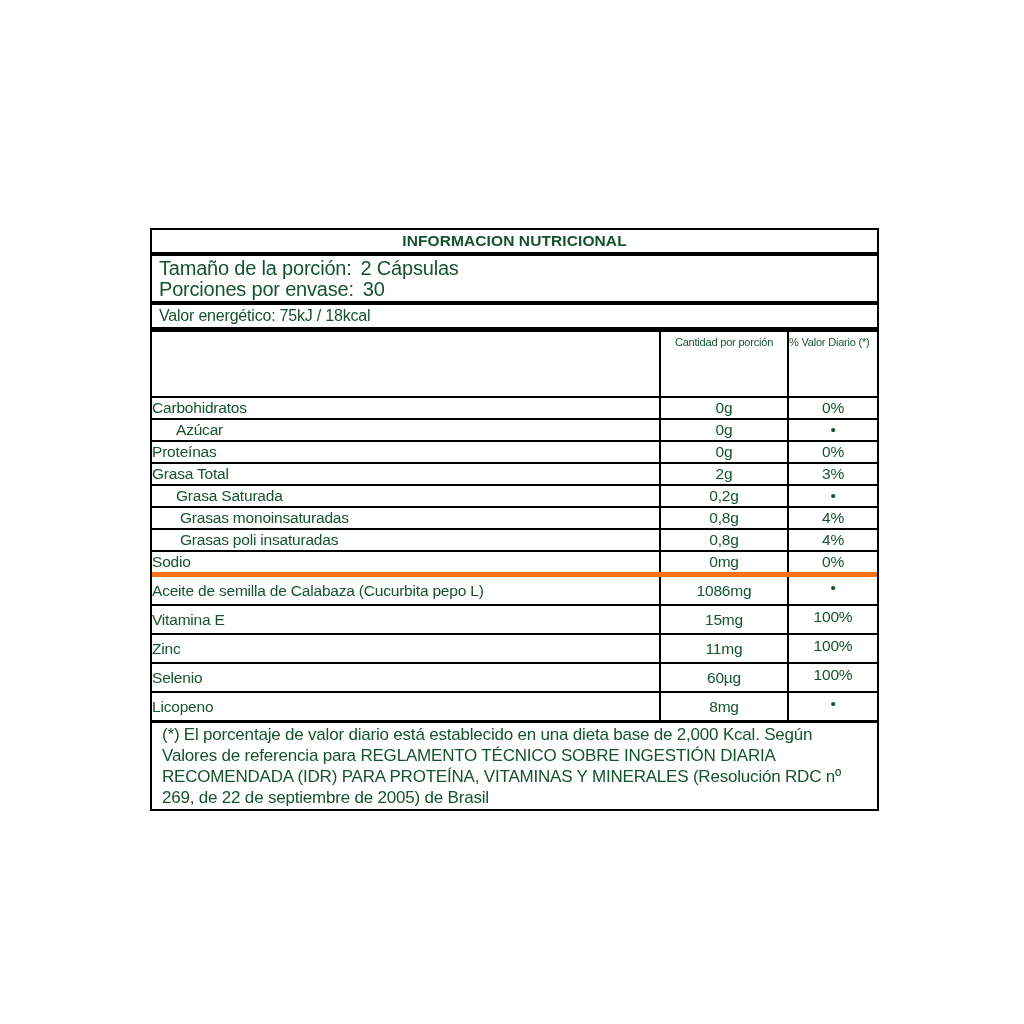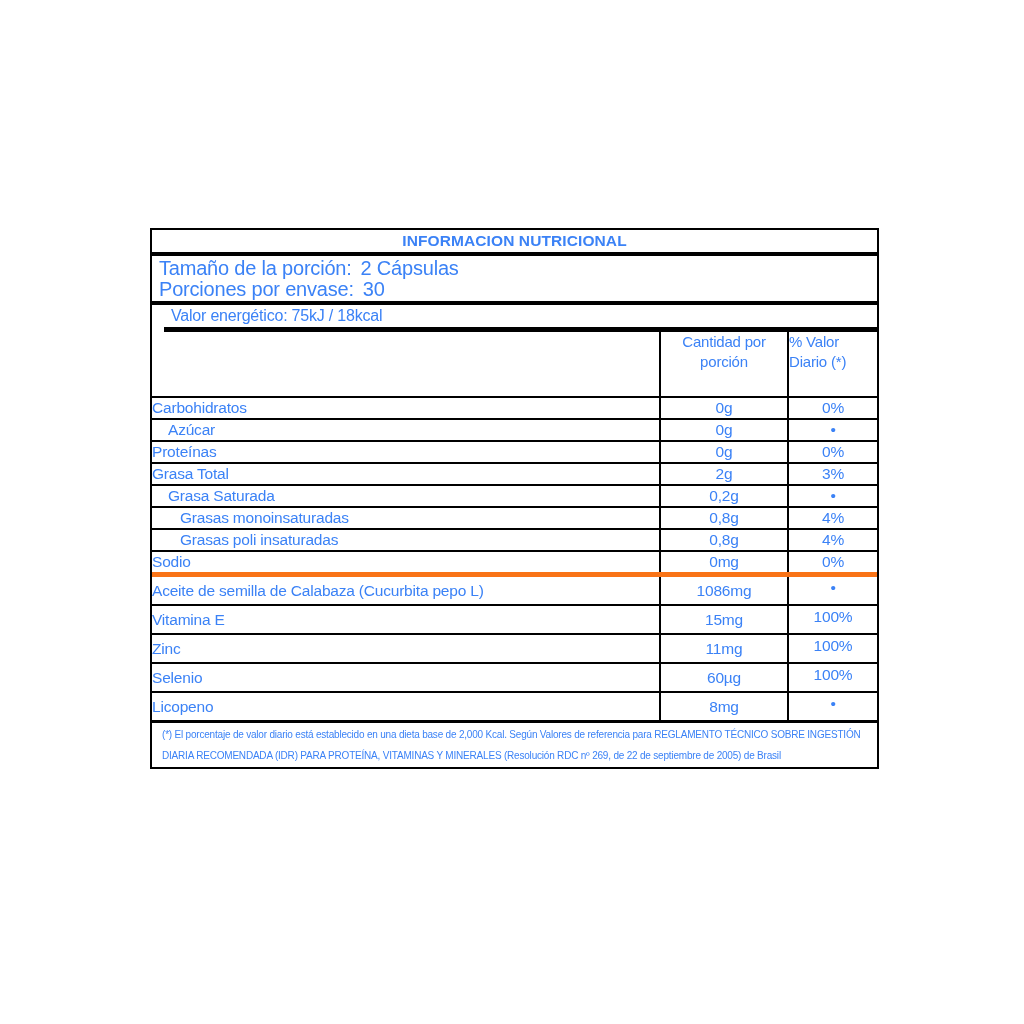--- a/index.html
+++ b/index.html
@@ -2,21 +2,21 @@
 <html><head>
 <meta charset="utf-8">
 <style>
   html, body { margin: 0; padding: 0; background: #ffffff; }
   .page {
     position: relative;
     width: 1024px;
     height: 1024px;
     background: #ffffff;
     font-family: "Liberation Sans", sans-serif;
-    color: #3b82f6;
+    color: #14532d;
     overflow: hidden;
   }
   .nutrition-label {
     position: absolute;
     left: 150px;
     top: 228px;
     width: 725px;
     border: 2px solid #000;
     background: #fff;
     letter-spacing: -0.2px;
@@ -35,56 +35,55 @@
     font-size: 20px;
     line-height: 21px;
     border-bottom: 4px solid #000;
   }
   .serving-line .val { margin-left: 9px; }
   .energy-row {
     padding: 1px 4px 1px 7px;
     font-size: 16px;
     line-height: 20px;
     border-bottom: 5px solid #000;
-    margin-left: 12px;
   }
   table.nutrients {
     width: 100%;
     border-collapse: collapse;
     table-layout: fixed;
     font-size: 15.5px;
   }
   table.nutrients col.c-amount { width: 128px; }
   table.nutrients col.c-dv { width: 89px; }
   table.nutrients th, table.nutrients td { padding: 0; }
   thead th {
     height: 64px;
     vertical-align: top;
     font-weight: normal;
     border-bottom: 2px solid #000;
-    font-size: 15px;
+    font-size: 11px;
     line-height: 20px;
   }
   th.amount-col { text-align: center; padding-top: 3px; }
   th.dv-col { text-align: left; padding: 3px 0 0 6px; }
   th.amount-col, td.amount { border-left: 2px solid #000; }
   th.dv-col, td.dv { border-left: 2px solid #000; }
   tbody td { border-top: 2px solid #000; height: 20px; vertical-align: middle; }
   tbody tr.group-bottom td { height: 25px; }
   tbody tr.group-bottom td.dv { vertical-align: top; padding-top: 2px; }
   td.name { padding-left: 5px; text-align: left; }
-  td.name.indent-1 { padding-left: 16px; }
+  td.name.indent-1 { padding-left: 24px; }
   td.name.indent-2 { padding-left: 28px; }
   td.amount { text-align: center; }
   td.dv { text-align: center; }
   tr.thick-after td { border-bottom: 5px solid #f97316; }
   .footnote {
     border-top: 3px solid #000;
     padding: 1px 8px 1px 10px;
-    font-size: 10px;
+    font-size: 17px;
     line-height: 21px;
   }
 </style>
 </head>
 <body>
 
 <div class="page">
   <div class="nutrition-label">
 
     <div class="title-bar">INFORMACION NUTRICIONAL</div>

